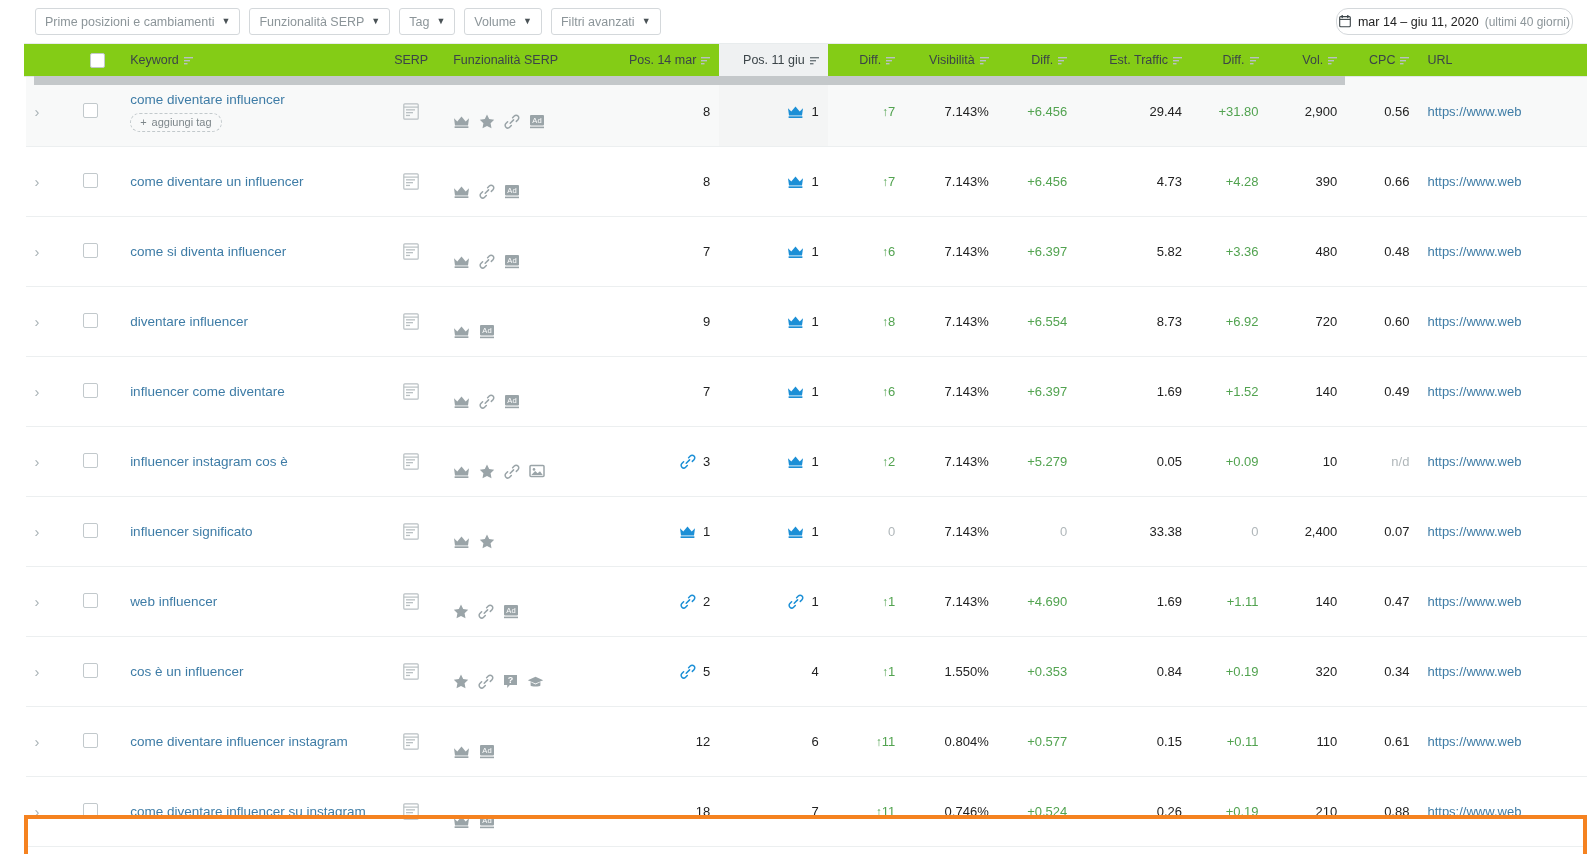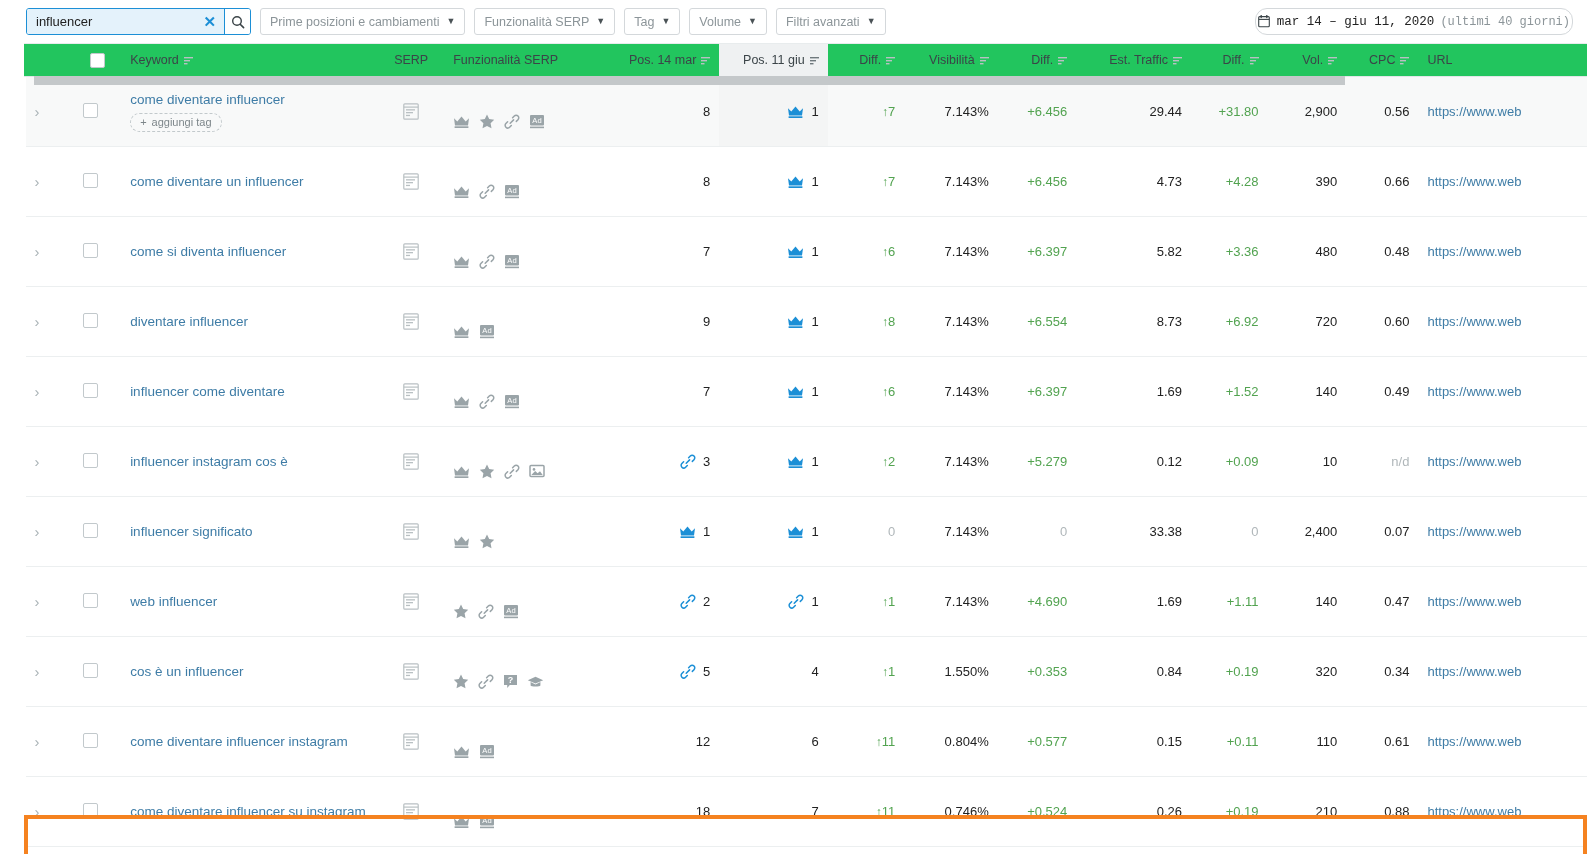--- a/index.html
+++ b/index.html
@@ -78,41 +78,40 @@
     height: 27px;
     border: 1px solid #d4d8db;
     border-radius: 12px;
     background: #fff;
     display: flex; align-items: center;
     padding: 0 2px;
     font-size: 12.5px;
     color: #222;
     cursor: pointer;
     white-space: nowrap;
-    font-family: Liberation Mono, monospace;
   }
   .date-btn .cal { margin-right: 7px; display: flex; }
   .date-btn .range-note { color: #8c9599; margin-left: 6px; font-size: 12px; }
 
   
   #table-scroll {
     position: relative;
     width: 1587px;
     height: 811px;
     overflow: hidden;
   }
   table.kw {
     border-collapse: collapse;
     width: 1700px;
     table-layout: fixed;
     font-size: 13px;
     color: #222;
   }
   table.kw thead th {
-    background: #22c55e;
+    background: #84cc16;
     border-top: 1px solid #e8eced;
     border-bottom: 1px solid #e1e6e8;
     height: 33px;
     font-weight: normal;
     font-size: 12.5px;
     color: #3b4448;
     padding: 0 9px;
     vertical-align: middle;
     white-space: nowrap;
   }
@@ -194,32 +193,20 @@
     background: #c4c8ca;
     border-radius: 0;
   }
   .leftbar { position:absolute; left:0; top:0; width:24px; height:811px; background:#fff; z-index:3; }
 </style>
 </head>
 <body>
 
 <div id="toolbar">
 
-  <div class="search-wrap">
-    <div class="search-field">
-      <input type="text" value="influencer" style="">
-      <span class="clear-x">✕</span>
-    </div>
-    <div class="search-btn">
-      <svg width="14" height="14" viewBox="0 0 14 14">
-        <circle cx="6" cy="6" r="4.3" fill="none" stroke="#3b4448" stroke-width="1.4"></circle>
-        <line x1="9.2" y1="9.2" x2="12.6" y2="12.6" stroke="#3b4448" stroke-width="1.6" stroke-linecap="round"></line>
-      </svg>
-    </div>
-  </div>
 
   <div class="filter-btn">
     <span>Prime posizioni e cambiamenti</span>
     <span class="caret">▼</span>
   </div>
   <div class="filter-btn">
     <span>Funzionalità SERP</span>
     <span class="caret">▼</span>
   </div>
   <div class="filter-btn">
@@ -820,21 +807,21 @@
                   <path d="M1 3.2 L4.3 6.6 L8.5 1.4 L12.7 6.6 L16 3.2 L15 10.4 L2 10.4 Z" fill="#1c8fd6"></path>
                   <rect x="1.6" y="11.3" width="13.8" height="1.7" fill="#1c8fd6"></rect>
                 </svg>
               </span>
               <span>1</span>
             </div>
           </td>
           <td class="num"><span class="green"><span class="arrow-up">↑</span>2</span></td>
           <td class="num">7.143%</td>
           <td class="num green">+5.279</td>
-          <td class="num">0.12</td>
+          <td class="num">0.05</td>
           <td class="num green">+0.09</td>
           <td class="num">10</td>
           <td class="num grey">n/d</td>
           <td><a class="url-link">https://www.web</a></td>
         </tr>
         <tr>
           <td style="border-bottom: none; background: rgb(255, 255, 255);"></td>
           <td><span class="chev">›</span></td>
           <td><span class="cbox"></span></td>
           <td><a class="kw-link">influencer significato</a></td>

